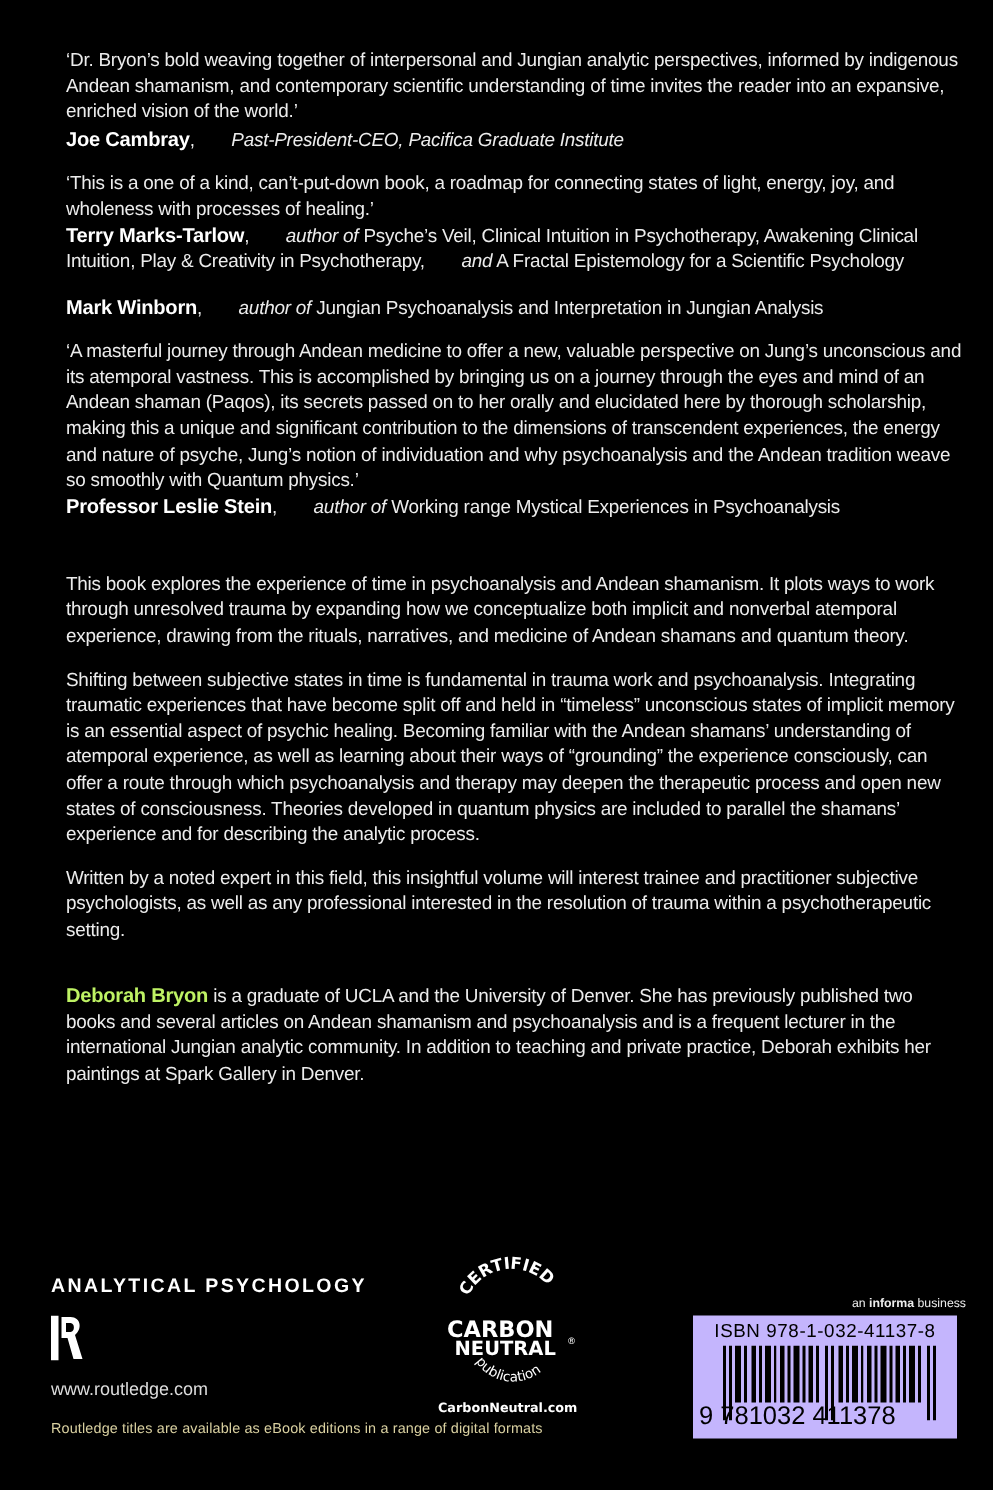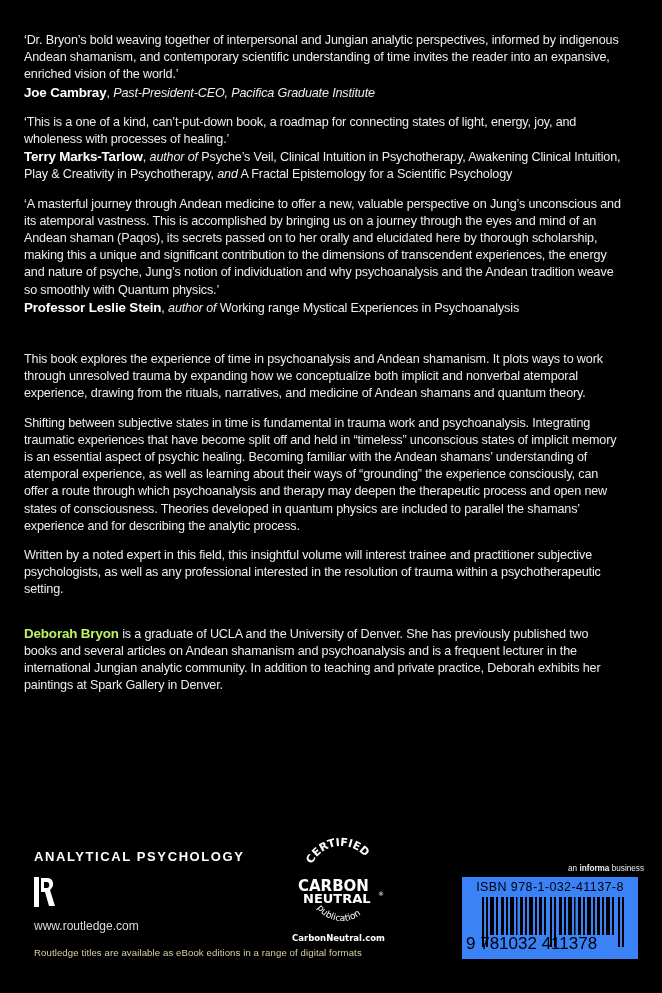--- a/index.html
+++ b/index.html
@@ -1,42 +1,42 @@
 <!DOCTYPE html>
 <html><head>
 <meta charset="utf-8">
 <style>
   html, body { margin: 0; padding: 0; background: #000; }
   body { width: 662px; height: 993px; overflow: hidden; position: relative;
          font-family: "Liberation Sans", "DejaVu Sans", sans-serif; color: #ececec; }
-  .content { position: absolute; left: 24px; top: 32px; width: 600px; }
+  .content { position: absolute; left: 44px; top: 32px; width: 600px; }
   .para { font-size: 12.6px; line-height: 17.2px; margin: 0; letter-spacing: -0.15px; }
   .endorse { margin-bottom: 12px; }
   .attr { font-size: 12.6px; line-height: 17.2px; letter-spacing: -0.15px; }
   .attr b { font-weight: bold; font-size: 13.4px; color: #fff; }
-  .attr i { font-style: italic; }
+  .attr i { font-style: italic; margin-left: 21px; }
   .gap-lg { height: 22px; }
   .body-para { margin-bottom: 12px; }
   .bio { margin-top: 26px; }
   .bio b { font-weight: bold; color: #bef264; font-size: 13.4px; }
 
   .series { position: absolute; left: 34px; top: 849px; font-weight: bold; font-size: 13px;
             letter-spacing: 1.6px; color: #fff; }
   .routledge { position: absolute; left: 34px; top: 877px; display: flex; align-items: flex-start; }
   .r-mark { width: 22px; height: 30px; position: relative; margin-right: 8px; }
   .r-logo-text { display: flex; flex-direction: column; }
   .r-name { font-size: 19px; color: #fff; line-height: 20px; }
   .r-sub { font-size: 10.5px; color: #fff; line-height: 13px; margin-left: 1px; }
   .www { position: absolute; left: 34px; top: 919px; font-size: 12px; color: #ddd; }
   .ebook { position: absolute; left: 34px; top: 947px; font-size: 9.6px; color: #d9d0a0; letter-spacing: 0.1px; }
 
   .carbon { position: absolute; left: 280px; top: 830px; width: 120px; height: 115px; }
   .informa { position: absolute; right: 18px; top: 864px; font-size: 8.2px; color: #eee; }
   .informa b { font-weight: bold; }
-  .barcode-box { position: absolute; left: 462px; top: 877px; width: 176px; height: 82px; background: #3b82f6; }
+  .barcode-box { position: absolute; left: 462px; top: 877px; width: 176px; height: 82px; background: #c4b5fd; }
   .isbn { position: absolute; left: 0; top: 3px; width: 176px; text-align: center; color: #000;
           font-size: 12.5px; letter-spacing: 0.4px; }
   .bars { position: absolute; left: 18px; top: 20px; width: 150px; height: 50px; display: flex; align-items: stretch; }
   .bar-digits { position: absolute; left: 4px; top: 57px; color: #000; font-size: 17px; background: transparent; }
 </style>
 </head>
 <body>
 
 <div class="content">
 
@@ -48,20 +48,23 @@
   </div>
 
   <div class="endorse">
     <p class="para">‘This is a one of a kind, can’t-put-down book, a roadmap for connecting states of light, energy, joy, and wholeness with processes of healing.’</p>
     <div class="attr">
       <b>Terry Marks-Tarlow</b>, <i>author of</i> <span>Psyche’s Veil, Clinical Intuition in Psychotherapy, Awakening Clinical Intuition, Play &amp; Creativity in Psychotherapy,</span> <i>and</i> <span>A Fractal Epistemology for a Scientific Psychology</span>
     </div>
   </div>
 
   <div class="endorse">
+    <div class="attr">
+      <b>Mark Winborn</b>, <i>author of</i> <span>Jungian Psychoanalysis and Interpretation in Jungian Analysis</span>
+    </div>
   </div>
 
   <div class="endorse">
     <p class="para">‘A masterful journey through Andean medicine to offer a new, valuable perspective on Jung’s unconscious and its atemporal vastness. This is accomplished by bringing us on a journey through the eyes and mind of an Andean shaman (Paqos), its secrets passed on to her orally and elucidated here by thorough scholarship, making this a unique and significant contribution to the dimensions of transcendent experiences, the energy and nature of psyche, Jung’s notion of individuation and why psychoanalysis and the Andean tradition weave so smoothly with Quantum physics.’</p>
     <div class="attr">
       <b>Professor Leslie Stein</b>, <i>author of</i> <span>Working range Mystical Experiences in Psychoanalysis</span>
     </div>
   </div>
 
   <div class="gap-lg"></div>

